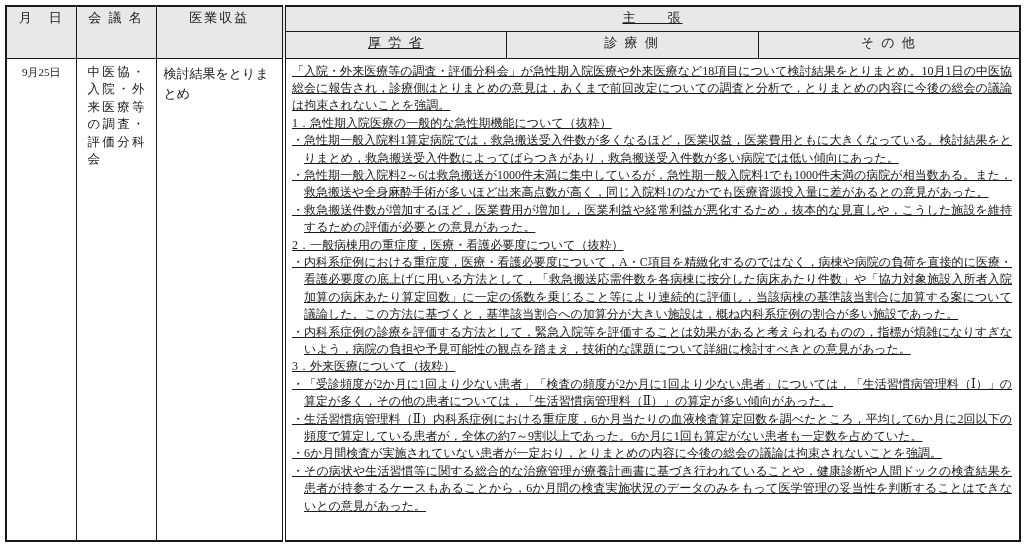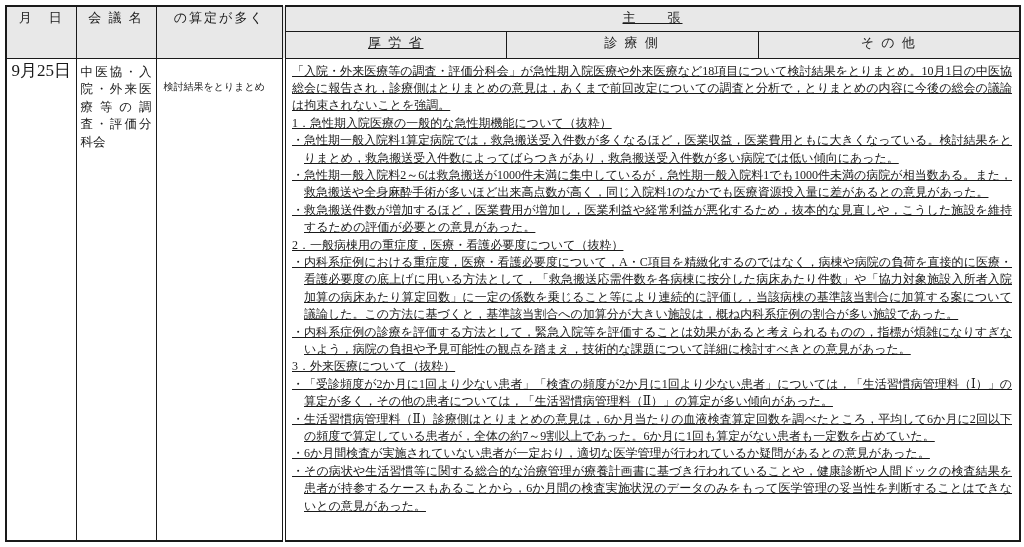--- a/index.html
+++ b/index.html
@@ -37,33 +37,34 @@
     vertical-align: middle;
     font-size: 13px;
     letter-spacing: 2px;
     padding: 2px 0;
   }
   tr.hrow1 { height: 25px; }
   tr.hrow2 { height: 27px; }
 
   td.c-date {
     text-align: center;
-    font-size: 17px;
+    font-size: 11px;
+    padding-top: 6px;
   }
   td.c-meeting {
     font-size: 12.5px;
     line-height: 17.5px;
-    padding: 5px 4px;
+    padding: 5px 11px;
     text-align: justify;
     text-justify: inter-character;
   }
   td.c-theme {
-    font-size: 10px;
-    line-height: 14px;
-    padding: 21px 7px;
+    font-size: 13px;
+    line-height: 20px;
+    padding: 5px 7px;
   }
   td.c-claims {
     padding: 4px 7px 4px 6px;
     margin-top: 40px;
   }
   .para {
     font-size: 12px;
     line-height: 17.4px;
     text-align: justify;
     text-justify: inter-character;
@@ -83,21 +84,21 @@
       <col style="width:80px">
       <col style="width:128px">
       <col style="width:222px">
       <col style="width:252px">
       <col style="width:262px">
     </colgroup>
     <thead>
       <tr class="hrow1">
         <th rowspan="2">月　日</th>
         <th rowspan="2">会 議 名</th>
-        <th rowspan="2">の算定が多く</th>
+        <th rowspan="2">医業収益</th>
         <th colspan="3" class="dbl">主　　張</th>
       </tr>
       <tr class="hrow2">
         <th class="dbl">厚 労 省</th>
         <th>診 療 側</th>
         <th>そ の 他</th>
       </tr>
     </thead>
     <tbody>
       <tr>
@@ -109,21 +110,21 @@
               <p class="para intro">「入院・外来医療等の調査・評価分科会」が急性期入院医療や外来医療など18項目について検討結果をとりまとめ。10月1日の中医協総会に報告され，診療側はとりまとめの意見は，あくまで前回改定についての調査と分析で，とりまとめの内容に今後の総会の議論は拘束されないことを強調。</p>
               <p class="para section">1．急性期入院医療の一般的な急性期機能について（抜粋）</p>
               <p class="para bullet">・急性期一般入院料1算定病院では，救急搬送受入件数が多くなるほど，医業収益，医業費用ともに大きくなっている。検討結果をとりまとめ，救急搬送受入件数によってばらつきがあり，救急搬送受入件数が多い病院では低い傾向にあった。</p>
               <p class="para bullet">・急性期一般入院料2～6は救急搬送が1000件未満に集中しているが，急性期一般入院料1でも1000件未満の病院が相当数ある。また，救急搬送や全身麻酔手術が多いほど出来高点数が高く，同じ入院料1のなかでも医療資源投入量に差があるとの意見があった。</p>
               <p class="para bullet">・救急搬送件数が増加するほど，医業費用が増加し，医業利益や経常利益が悪化するため，抜本的な見直しや，こうした施設を維持するための評価が必要との意見があった。</p>
               <p class="para section">2．一般病棟用の重症度，医療・看護必要度について（抜粋）</p>
               <p class="para bullet">・内科系症例における重症度，医療・看護必要度について，A・C項目を精緻化するのではなく，病棟や病院の負荷を直接的に医療・看護必要度の底上げに用いる方法として，「救急搬送応需件数を各病棟に按分した病床あたり件数」や「協力対象施設入所者入院加算の病床あたり算定回数」に一定の係数を乗じること等により連続的に評価し，当該病棟の基準該当割合に加算する案について議論した。この方法に基づくと，基準該当割合への加算分が大きい施設は，概ね内科系症例の割合が多い施設であった。</p>
               <p class="para bullet">・内科系症例の診療を評価する方法として，緊急入院等を評価することは効果があると考えられるものの，指標が煩雑になりすぎないよう，病院の負担や予見可能性の観点を踏まえ，技術的な課題について詳細に検討すべきとの意見があった。</p>
               <p class="para section">3．外来医療について（抜粋）</p>
               <p class="para bullet">・「受診頻度が2か月に1回より少ない患者」「検査の頻度が2か月に1回より少ない患者」については，「生活習慣病管理料（Ⅰ）」の算定が多く，その他の患者については，「生活習慣病管理料（Ⅱ）」の算定が多い傾向があった。</p>
-              <p class="para bullet">・生活習慣病管理料（Ⅱ）診療側はとりまとめの意見は，6か月当たりの血液検査算定回数を調べたところ，平均して6か月に2回以下の頻度で算定している患者が，全体の約7～9割以上であった。6か月に1回も算定がない患者も一定数を占めていた。</p>
-              <p class="para bullet">・6か月間検査が実施されていない患者が一定おり，適切な医学管理が行われているか疑問があるとの意見があった。</p>
+              <p class="para bullet">・生活習慣病管理料（Ⅱ）内科系症例における重症度，6か月当たりの血液検査算定回数を調べたところ，平均して6か月に2回以下の頻度で算定している患者が，全体の約7～9割以上であった。6か月に1回も算定がない患者も一定数を占めていた。</p>
+              <p class="para bullet">・6か月間検査が実施されていない患者が一定おり，とりまとめの内容に今後の総会の議論は拘束されないことを強調。</p>
               <p class="para bullet">・その病状や生活習慣等に関する総合的な治療管理が療養計画書に基づき行われていることや，健康診断や人間ドックの検査結果を患者が持参するケースもあることから，6か月間の検査実施状況のデータのみをもって医学管理の妥当性を判断することはできないとの意見があった。</p>
             </div>
         </td>
       </tr>
     </tbody>
   </table>
 </div>
 
 </body></html>

